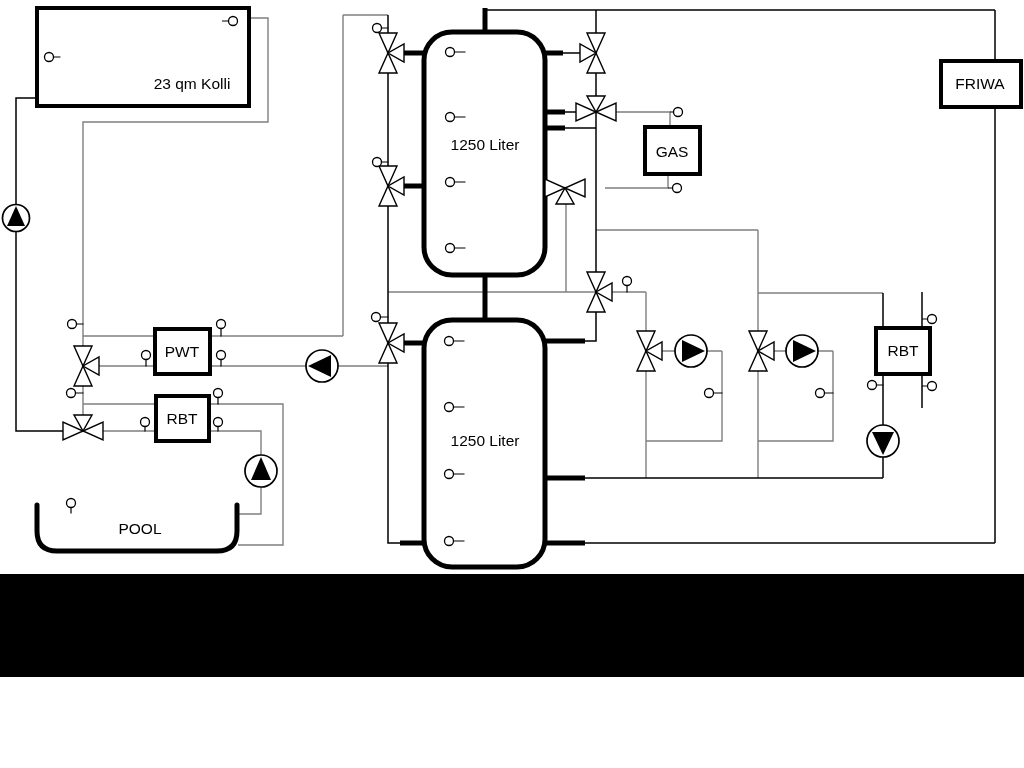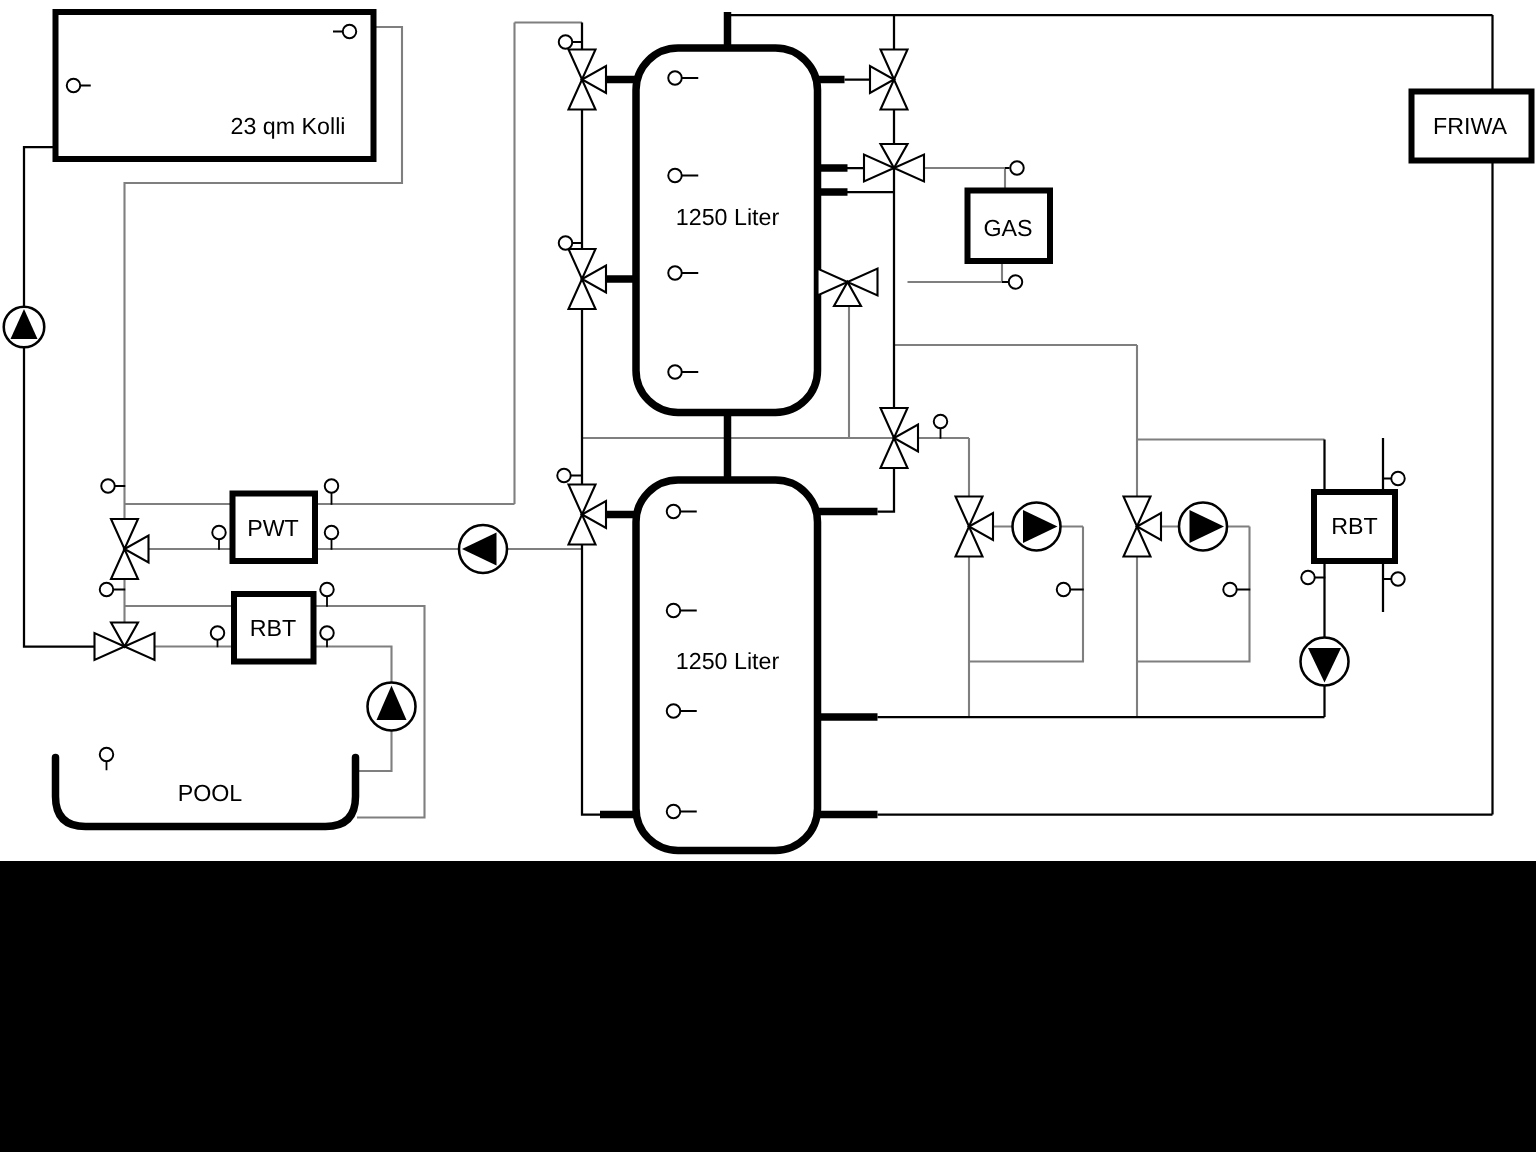--- a/index.html
+++ b/index.html
@@ -1,16 +1,16 @@
 <!DOCTYPE html>
 <html><head>
 <meta charset="utf-8">
 <style>
   html,body { margin:0; padding:0; background:#fff; }
-  .stage { position:relative; width:1024px; height:768px; background:#ffffff; overflow:hidden; }
+  .stage { position:relative; width:1024px; height:677px; background:#ffffff; overflow:hidden; }
   svg { display:block; }
   
   .pb { fill:none; stroke:#000000; stroke-width:1.5; }
   .pg { fill:none; stroke:#7f7f7f; stroke-width:1.4; }
   .pt { fill:none; stroke:#000000; stroke-width:5; }
   
   .box  { fill:#ffffff; stroke:#000000; stroke-width:4; }
   .tank { fill:#ffffff; stroke:#000000; stroke-width:5; }
   .pool { fill:none; stroke:#000000; stroke-width:5; stroke-linecap:round; }
   

